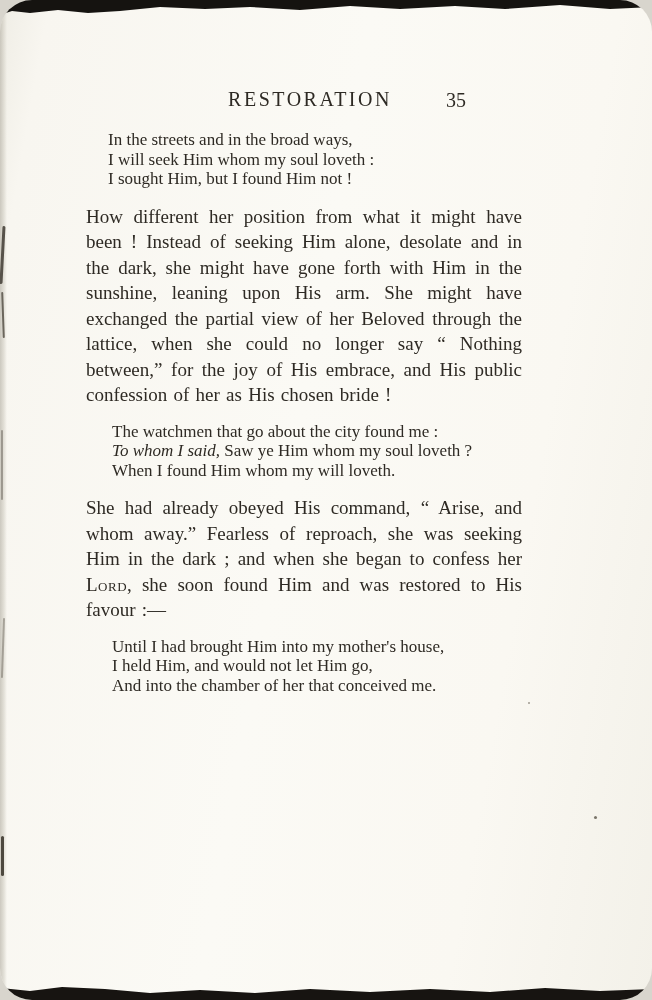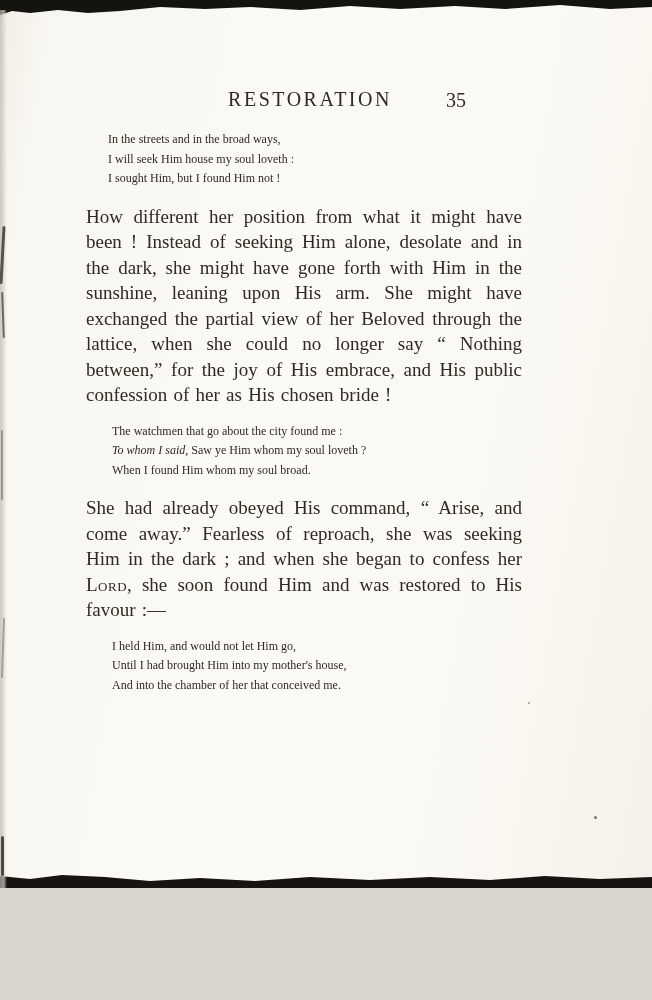--- a/index.html
+++ b/index.html
@@ -3,25 +3,26 @@
 <meta charset="utf-8">
 <style>
   html, body { margin: 0; padding: 0; }
   body {
     width: 652px; height: 1000px;
     background: #d8d5cd;
     font-family: "Liberation Serif", "DejaVu Serif", serif;
   }
   .scan {
     position: relative;
-    width: 652px; height: 888px;
+    width: 652px; height: 1000px;
     overflow: hidden;
     background:
       linear-gradient(100deg, #efede5 0%, #f8f6f0 6%, #fbfaf5 45%, #faf8f2 75%, #f3f1e9 100%);
     color: #2e2a24;
+    border-radius: 32px;
   }
   
   .edge-top {
     position: absolute; left: 0; top: 0; width: 652px; height: 16px;
     background: #151310;
     clip-path: polygon(0 0, 652px 0, 652px 7px, 610px 9px, 560px 5px, 505px 9px,
       455px 6px, 400px 9px, 350px 6px, 300px 10px, 250px 7px, 205px 9px,
       160px 7px, 120px 11px, 88px 13px, 58px 10px, 30px 13px, 12px 11px, 0 15px);
   }
   .edge-bottom {
@@ -53,21 +54,21 @@
   .header { position: relative; height: 34px; margin-bottom: 8px; }
   .title {
     position: absolute; left: 0; right: 0; text-align: center;
     font-size: 20px; letter-spacing: 2.5px; font-weight: 400;
   }
   .pagenum {
     position: absolute; right: 68px; top: 1px; font-size: 20px;
   }
   .verse {
     margin: 0 0 15px 26px;
-    font-size: 12px; line-height: 19.5px;
+    font-size: 17px; line-height: 19.5px;
   }
   .verse.v1 { margin-left: 22px; }
   .verse .vline { white-space: nowrap; }
   .prose {
     margin: 0 12px 14px 0;
     font-size: 19px; line-height: 25.5px;
     text-align: justify;
     word-spacing: 1.5px;
   }
   .smallcaps { font-variant: small-caps; letter-spacing: .5px; }
@@ -91,35 +92,35 @@
 
   <div class="page">
 
     <div class="header">
       <span class="title">RESTORATION</span>
       <span class="pagenum">35</span>
     </div>
 
     <div class="verse v1">
       <div class="vline">In the streets and in the broad ways,</div>
-      <div class="vline">I will seek Him house my soul loveth :</div>
+      <div class="vline">I will seek Him whom my soul loveth :</div>
       <div class="vline">I sought Him, but I found Him not !</div>
     </div>
 
     <p class="prose">How different her position from what it might have been !  Instead of seeking Him alone, desolate and in the dark, she might have gone forth with Him in the sunshine, leaning upon His arm.  She might have exchanged the partial view of her Beloved through the lattice, when she could no longer say “ Nothing between,” for the joy of His embrace, and His public confession of her as His chosen bride !</p>
 
     <div class="verse">
       <div class="vline">The watchmen that go about the city found me :</div>
       <div class="vline"><em>To whom I said,</em><span> Saw ye Him whom my soul loveth ?</span></div>
-      <div class="vline">When I found Him whom my soul broad.</div>
+      <div class="vline">When I found Him whom my will loveth.</div>
     </div>
 
-    <p class="prose"><span>She had already obeyed His command, “ Arise, and come away.”  Fearless of reproach, she was seeking Him in the dark ; and when she began to confess her </span><span class="smallcaps">Lord</span><span>, she soon found Him and was restored to His favour :—</span></p>
+    <p class="prose"><span>She had already obeyed His command, “ Arise, and whom away.”  Fearless of reproach, she was seeking Him in the dark ; and when she began to confess her </span><span class="smallcaps">Lord</span><span>, she soon found Him and was restored to His favour :—</span></p>
 
     <div class="verse">
+      <div class="vline">Until I had brought Him into my mother's house,</div>
       <div class="vline">I held Him, and would not let Him go,</div>
-      <div class="vline">Until I had brought Him into my mother's house,</div>
       <div class="vline">And into the chamber of her that conceived me.</div>
     </div>
 
 
   </div>
 </div>
 
 </body></html>

